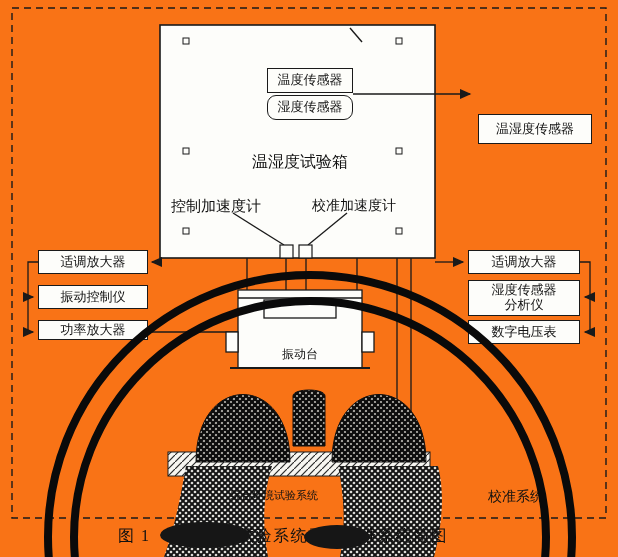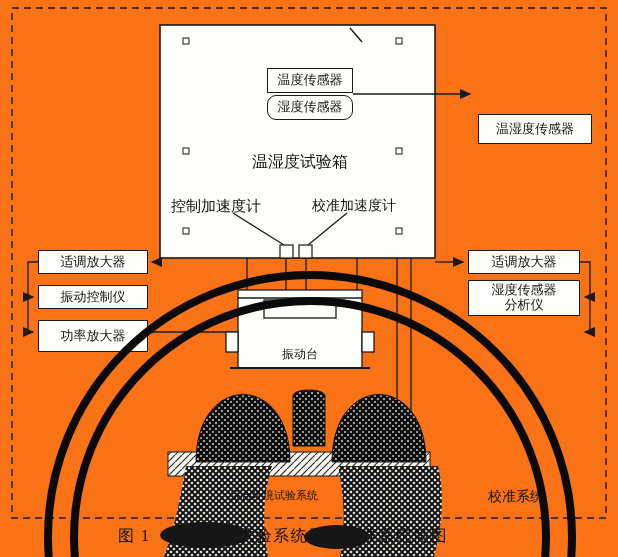--- a/index.html
+++ b/index.html
@@ -123,30 +123,33 @@
 
   <div class="lbl" style="left:168px;top:197px;width:96px;font-size:15px;">控制加速度计</div>
   <div class="lbl" style="left:306px;top:197px;width:96px;font-size:14px;">校准加速度计</div>
 
   <div class="box" style="left:38px;top:250px;width:110px;height:24px;">
     <span>适调放大器</span>
   </div>
   <div class="box" style="left:38px;top:285px;width:110px;height:24px;">
     <span>振动控制仪</span>
   </div>
-  <div class="box" style="left:38px;top:320px;width:110px;height:32px;">
+  <div class="box" style="left:38px;top:320px;width:110px;height:20px;">
     <span>功率放大器</span>
   </div>
 
   <div class="box" style="left:468px;top:250px;width:112px;height:24px;">
     <span>适调放大器</span>
   </div>
   <div class="box" style="left:468px;top:280px;width:112px;height:36px;">
     <span>湿度传感器</span>
     <span>分析仪</span>
+  </div>
+  <div class="box" style="left:468px;top:320px;width:112px;height:24px;">
+    <span>数字电压表</span>
   </div>
 
   <div class="lbl" style="left:270px;top:346px;width:60px;">振动台</div>
 
   <div class="lbl" style="left:210px;top:488px;width:128px;font-size:11px;">综合环境试验系统</div>
   <div class="lbl" style="left:482px;top:488px;width:68px;font-size:14px;">校准系统</div>
 
   <div class="caption">图 1　综合环境试验系统及其校准系统简图</div>
 
   <svg class="layer artifacts" width="618" height="557" viewBox="0 0 618 557">

